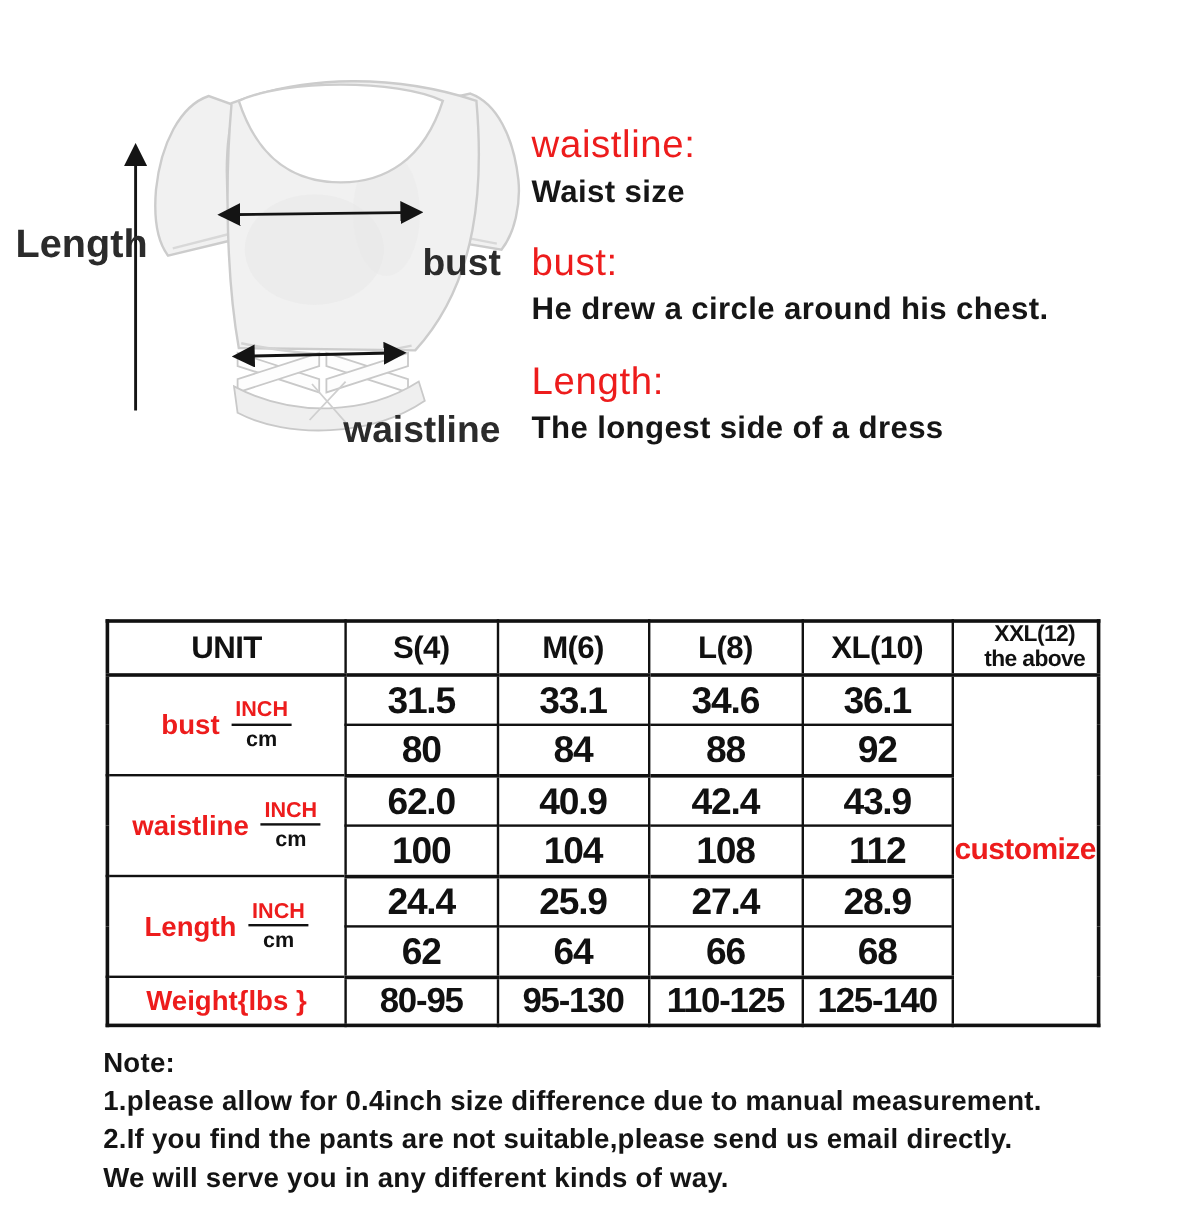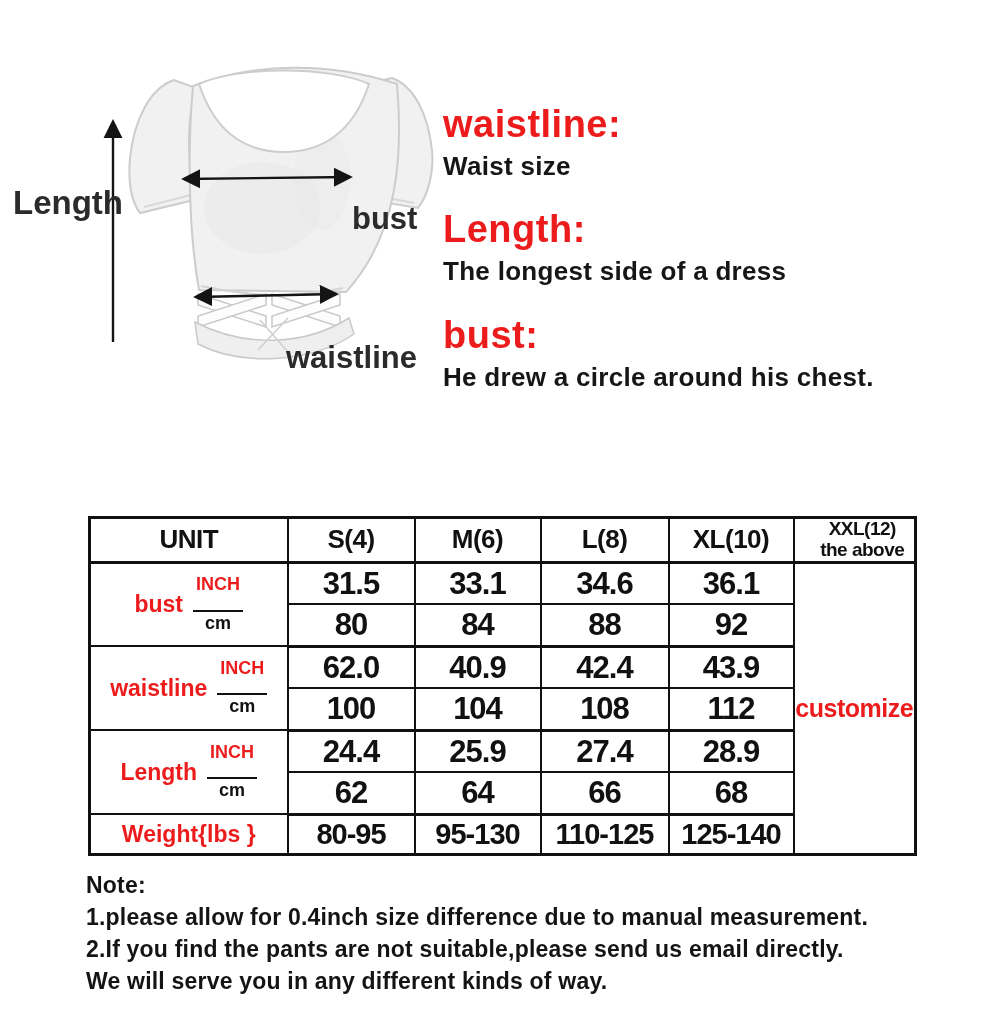--- a/index.html
+++ b/index.html
@@ -9,39 +9,39 @@
   
   .diagram-svg{position:absolute;left:0;top:58px;}
   .dlabel{position:absolute;font-weight:600;color:#2b2b2b;white-space:nowrap;}
   .dlabel.length{left:13px;top:184px;font-size:33px;}
   .dlabel.bust{left:352px;top:201px;font-size:31px;}
   .dlabel.waist{left:286px;top:340px;font-size:31px;}
 
   
   .defs{position:absolute;left:443px;top:102px;width:540px;}
   .def-block{margin-bottom:25px;}
-  .def-term{color:var(--accent_red,#ed1c1c);font-size:38px;font-weight:700;line-height:1.16;letter-spacing:.5px;}
+  .def-term{color:var(--accent_red,#ed1c1c);font-size:32px;font-weight:400;line-height:1.16;letter-spacing:.5px;}
   .def-desc{font-size:26px;font-weight:600;color:#161616;line-height:1.2;margin-top:5px;letter-spacing:.3px;}
 
   
   .size-table{position:absolute;left:88px;top:516px;width:826px;border-collapse:collapse;table-layout:fixed;border:3px solid #111;}
   .size-table th,.size-table td{border:2px solid #111;text-align:center;vertical-align:middle;padding:0;overflow:hidden;}
   .hrow{height:44px;}
   .hrow th{font-size:26px;font-weight:700;letter-spacing:-.5px;border-bottom:3px solid #111;}
   .hrow th.xxl-h{font-weight:600;padding-left:16px;}
   .xxl-h div{font-size:19px;font-weight:600;line-height:1.1;letter-spacing:-.5px;}
   .vrow{height:42px;}
   .wrow{height:40px;}
   .val{font-size:31px;font-weight:700;letter-spacing:-1px;}
   .wval{font-size:29px;}
   .group-end td{border-bottom:3px solid #111;}
   .label-cell .lc{display:flex;align-items:center;justify-content:center;gap:10px;}
   .rlabel{color:var(--accent_red,#ed1c1c);font-size:23px;font-weight:700;}
   .frac{display:inline-flex;flex-direction:column;align-items:center;}
-  .u-inch{color:var(--accent_red,#ed1c1c);font-size:18px;font-weight:700;border-bottom:2px solid #111;padding:0 3px 15px;line-height:1.1;}
+  .u-inch{color:var(--accent_red,#ed1c1c);font-size:18px;font-weight:700;border-bottom:2px solid #111;padding:0 3px 1px;line-height:1.1;}
   .u-cm{font-size:18px;font-weight:700;color:#111;line-height:1.25;}
   .weight-label{color:var(--accent_red,#ed1c1c);font-size:23px;font-weight:700;}
   .customize-cell{color:var(--accent_red,#ed1c1c);font-size:25px;font-weight:700;letter-spacing:-.5px;}
 
   
   .note{position:absolute;left:86px;top:869px;font-size:23px;font-weight:600;line-height:32px;color:#141414;letter-spacing:.2px;}
 </style>
 </head>
 <body>
 
@@ -92,26 +92,26 @@
   <div class="dlabel length">Length</div>
   <div class="dlabel bust">bust</div>
   <div class="dlabel waist">waistline</div>
 
   <section class="defs">
     <div class="def-block">
       <div class="def-term">waistline:</div>
       <div class="def-desc">Waist size</div>
     </div>
     <div class="def-block">
+      <div class="def-term">bust:</div>
+      <div class="def-desc">He drew a circle around his chest.</div>
+    </div>
+    <div class="def-block">
       <div class="def-term">Length:</div>
       <div class="def-desc">The longest side of a dress</div>
-    </div>
-    <div class="def-block">
-      <div class="def-term">bust:</div>
-      <div class="def-desc">He drew a circle around his chest.</div>
     </div>
   </section>
 
   <table class="size-table">
     <colgroup>
       <col style="width:198px">
         <col style="width:127px">
         <col style="width:126px">
       <col style="width:128px">
         <col style="width:125px">

